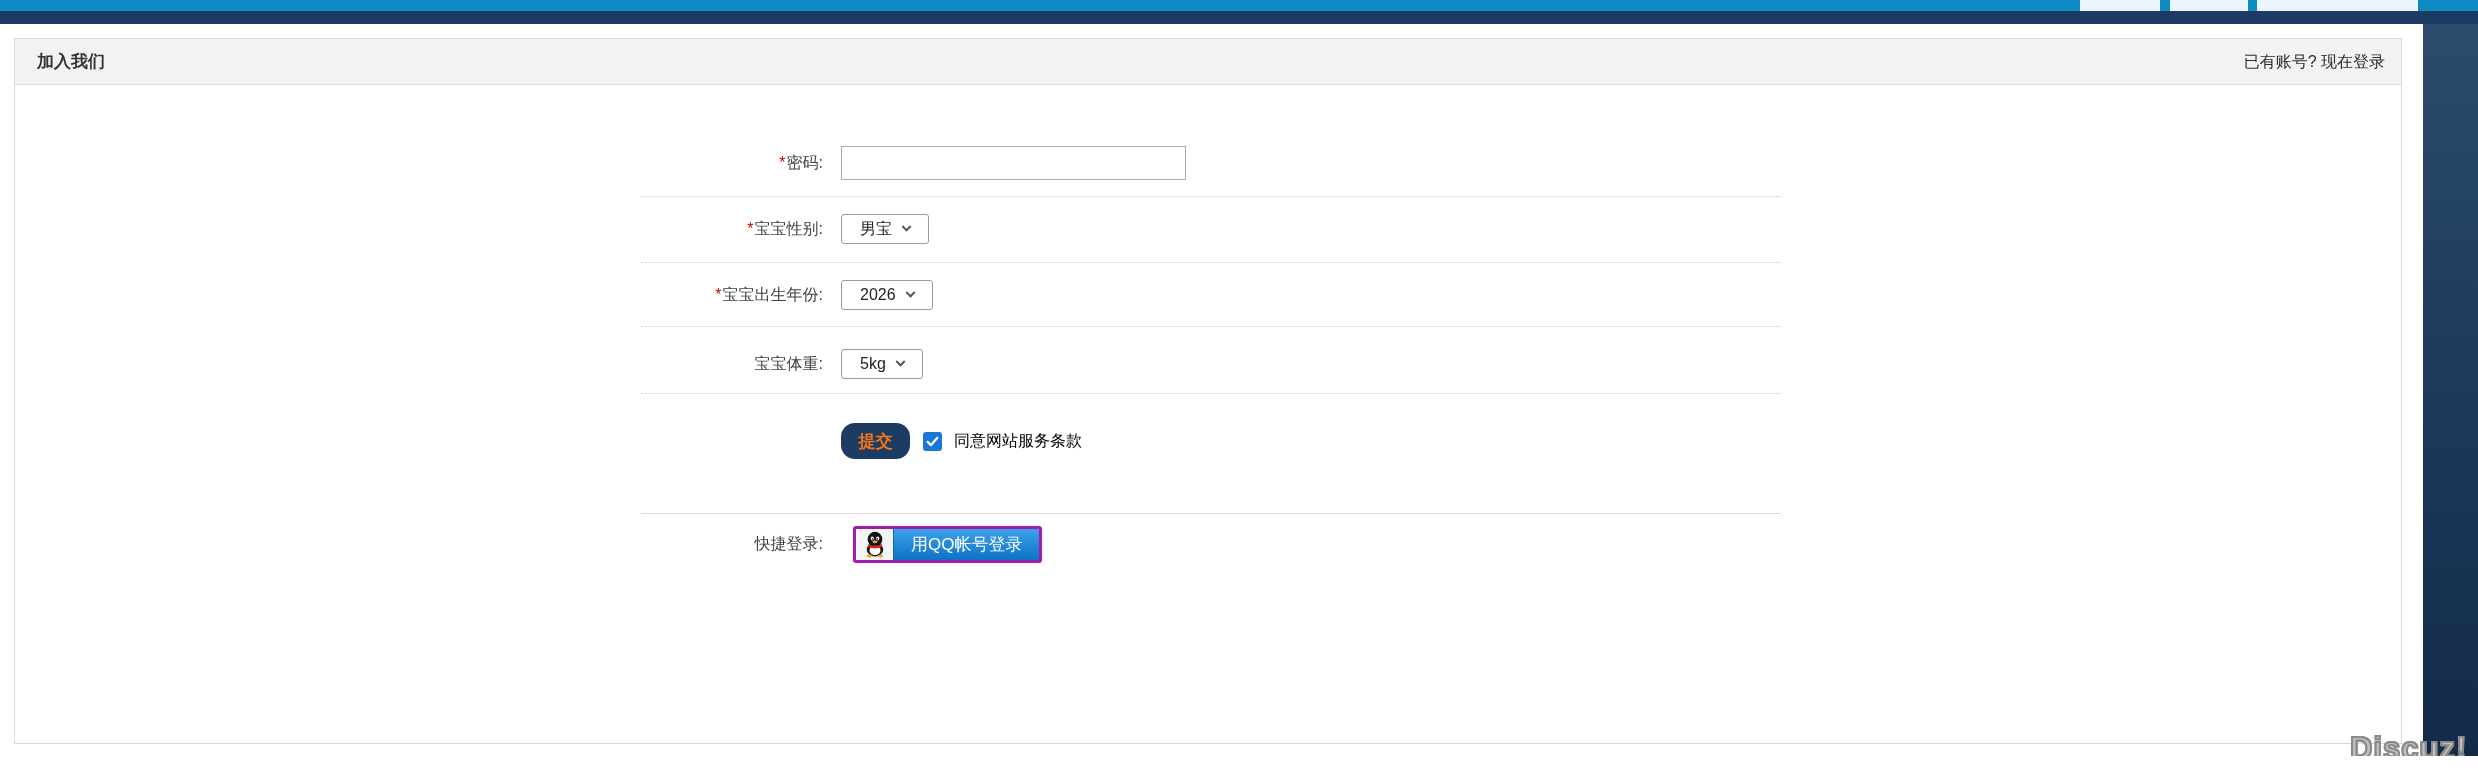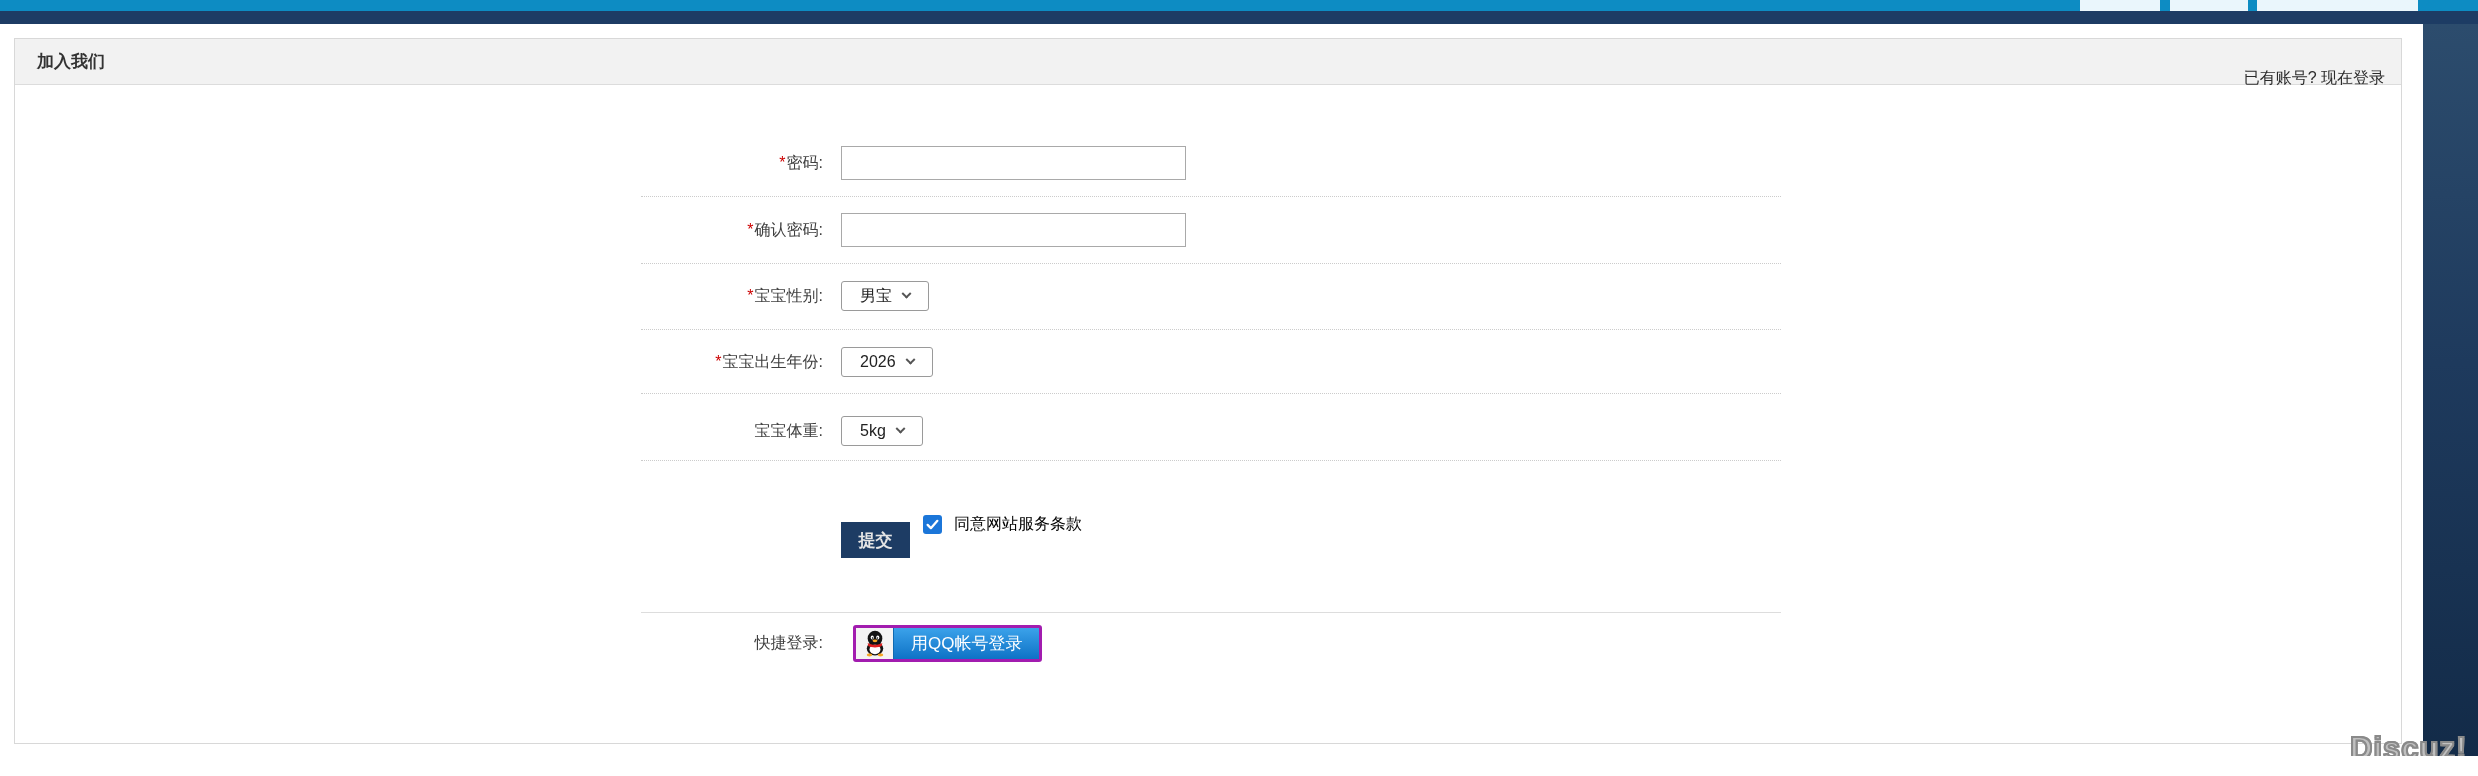--- a/index.html
+++ b/index.html
@@ -16,21 +16,21 @@
   .topbar-navy { position:absolute; left:0; top:11px; width:2478px; height:13px; background:#1d3c64; }
   .side-bg { position:absolute; left:2423px; top:24px; width:55px; height:752px;
              background:linear-gradient(180deg,#2c4c6d 0%,#1e3a5d 45%,#122a47 100%); }
 
   
   .panel { position:absolute; left:14px; top:38px; width:2388px; height:706px;
            border:1px solid #d8d8d8; background:#fff; }
   .panel-header { position:relative; height:46px; background:#f2f2f2; border-bottom:1px solid #dcdcdc;
                   display:flex; align-items:center; }
   .panel-title { margin-left:22px; font-size:17px; font-weight:bold; color:#333; }
-  .header-right { position:absolute; right:16px; top:16px; height:46px; display:flex; align-items:center;
+  .header-right { position:absolute; right:16px; top:0; height:46px; display:flex; align-items:center;
                   font-size:16px; color:#2b2b2b; white-space:pre; }
   .login-link { color:#2b2b2b; text-decoration:none; cursor:pointer; }
   .panel-body { position:relative; height:658px; }
 
   
   .form-wrap { position:absolute; left:626px; top:46px; width:1140px; }
   .form-row { display:flex; align-items:center; border-bottom:1px dotted #cccccc; }
   .label-col { flex:0 0 200px; text-align:right; padding-right:18px; font-size:16px; color:#404040; }
   .req { color:#cc0000; margin-right:1px; }
   .row-username { padding:19px 0; }
@@ -52,23 +52,23 @@
 
   .select { display:inline-flex; align-items:center; justify-content:space-between; height:30px;
             border:1px solid #9a9a9a; border-radius:3px; padding:0 18px; font-size:16px; color:#222;
             background:#fff; cursor:pointer; }
   .select.sel-gender { min-width:72px; }
   .select.sel-year   { min-width:90px; }
   .select.sel-weight { min-width:79px; }
   .chev { width:7px; height:7px; border-right:2px solid #555; border-bottom:2px solid #555;
           transform:rotate(45deg) translate(-2px,-2px); margin-left:11px; flex:0 0 auto; }
 
-  .submit-btn { width:69px; height:36px; background:#1d3c64; color:#e5e5e5; font-size:17px; font-weight:bold;
-                border:none; border-radius:0; cursor:pointer;
-                font-family:"Liberation Sans","DejaVu Sans",sans-serif;margin-top:32px; }
+  .submit-btn { width:69px; height:36px; background:#1d3c64; color:#f97316; font-size:17px; font-weight:bold;
+                border:none; border-radius:14px; cursor:pointer;
+                font-family:"Liberation Sans","DejaVu Sans",sans-serif; }
   .checkbox { width:19px; height:19px; background:#1b76d9; border-radius:3px; margin-left:13px;
               display:inline-flex; align-items:center; justify-content:center; cursor:pointer; }
   .agree-label { margin-left:12px; font-size:16px; color:#000000; }
 
   .qq-btn { display:inline-flex; height:37px; border:3px solid #a21caf; border-radius:3px;
             overflow:hidden; cursor:pointer; }
   .qq-icon-box { width:38px; background:#f4f4f4; display:flex; align-items:center; justify-content:center;
                  border-right:1px solid #0f6ab2; }
   .qq-btn-text { display:flex; align-items:center; padding:0 17px;
                  background:linear-gradient(180deg,#3ba2ea 0%,#0e72c6 100%); color:#fff; font-size:17px; }
@@ -99,24 +99,20 @@
 
     <div class="panel-body">
       <div class="form-wrap">
 
 
         <div class="form-row row-password">
           <div class="label-col"><span class="req">*</span><span>密码:</span></div>
           <input class="text-input" type="password" value="" style="">
         </div>
 
-        <div class="form-row row-confirm">
-          <div class="label-col"><span class="req">*</span><span>确认密码:</span></div>
-          <input class="text-input" type="password" value="" style="">
-        </div>
 
         <div class="form-row row-gender">
           <div class="label-col"><span class="req">*</span><span>宝宝性别:</span></div>
           <div class="select sel-gender">
             <span>男宝</span>
             <span class="chev"></span>
           </div>
         </div>
 
         <div class="form-row row-year">

